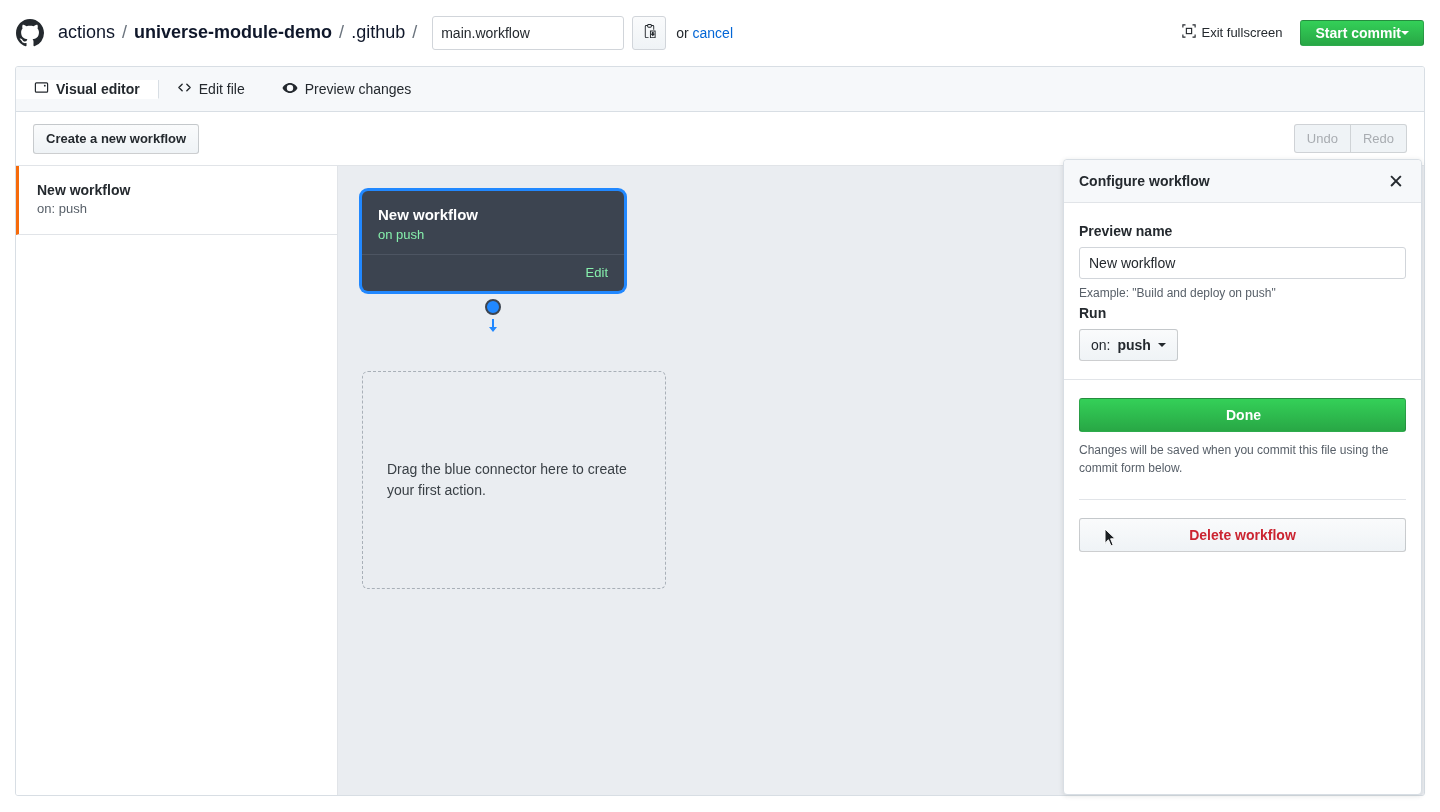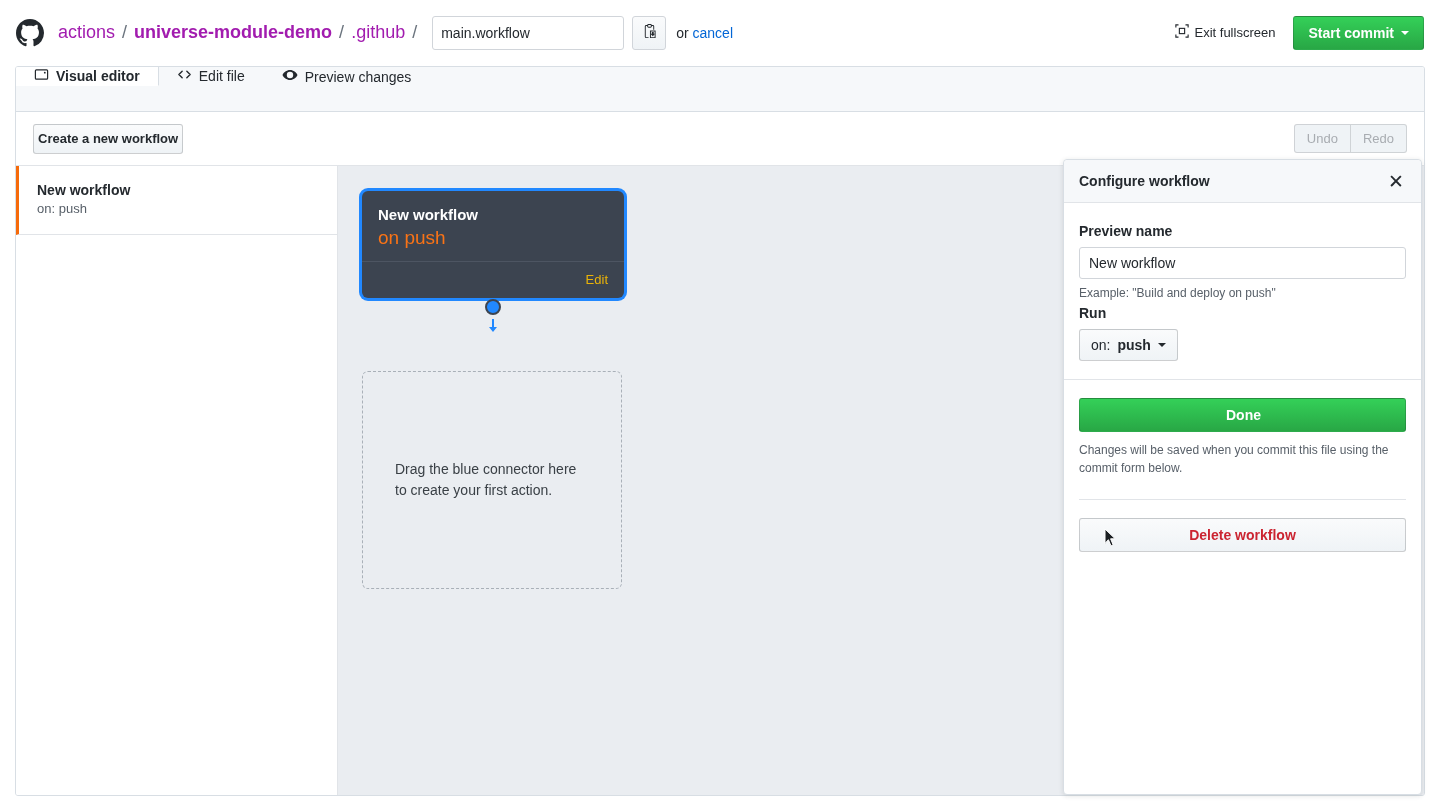--- a/index.html
+++ b/index.html
@@ -15,21 +15,21 @@
   
   .topbar {
     position: absolute; left: 0; top: 0;
     width: 1440px; height: 65px;
     display: flex; align-items: center;
     padding: 0 16px;
     background: #ffffff;
   }
   .gh-mark { width: 28px; height: 28px; flex: 0 0 auto; margin-right: 14px; }
   .breadcrumb { display: flex; align-items: center; font-size: 18px; }
-  .bc-link { color: #a21caf; text-decoration: none; }
+  .bc-link { color: #0f172a; text-decoration: none; }
   .bc-link.bold { font-weight: bold; }
   .bc-sep { color: #6a737d; margin: 0 7px; }
   .fname-input {
     width: 192px; height: 34px;
     margin-left: 8px;
     padding: 12px 8px;
     font-size: 14px;
     font-family: "Liberation Sans", sans-serif;
     color: #24292e;
     border: 1px solid #d1d5da;
@@ -52,29 +52,29 @@
   .topbar-right {
     margin-left: auto;
     display: flex; align-items: center;
   }
   .exit-fs {
     display: flex; align-items: center; gap: 6px;
     font-size: 13px; color: #24292e; text-decoration: none;
     margin-right: 18px;
   }
   .start-commit {
-    height: 34px;
+    height: 26px;
     padding: 0 14px;
     background: linear-gradient(#34d058, #28a745);
     border: 1px solid rgba(27,31,35,0.2);
     border-radius: 3px;
     color: #fff;
     font-size: 14px; font-weight: bold;
     font-family: "Liberation Sans", sans-serif;
-    display: flex; align-items: center; gap: 7px;
+    display: flex; align-items: center; gap: 0;
     cursor: pointer;
   }
   .caret-d {
     width: 0; height: 0;
     border-left: 4px solid transparent;
     border-right: 4px solid transparent;
     border-top: 4px solid currentColor;
   }
 
   
@@ -84,21 +84,21 @@
     width: 1410px; height: 730px;
     border: 1px solid #d8dee4;
     border-radius: 3px;
     background: #fff;
     overflow: hidden;
   }
   .tabnav {
     height: 45px;
     background: #f6f8fa;
     border-bottom: 1px solid #d8dee4;
-    display: flex; align-items: flex-start;
+    display: flex; align-items: center;
   }
   .tab {
     display: flex; align-items: center; gap: 7px;
     padding: 0 18px;
     font-size: 14px;
     color: #24292e;
     cursor: pointer;
     border-right: 1px solid transparent;
     text-decoration: none;
   }
@@ -113,21 +113,21 @@
   
   .toolbar {
     height: 53px;
     display: flex; align-items: center;
     padding: 0 17px;
     background: #fff;
     position: relative;
   }
   .btn-default {
     height: 30px;
-    padding: 0 4px;
+    padding: 0 12px;
     font-size: 13px; font-weight: bold;
     font-family: "Liberation Sans", sans-serif;
     color: #24292e;
     background: linear-gradient(#fafbfc, #eff3f6);
     border: 1px solid rgba(27,31,35,0.2);
     border-radius: 3px;
     cursor: pointer;
   }
   .undo-redo {
     margin-left: auto;
@@ -189,26 +189,26 @@
     color: #fff;
     overflow: hidden;
     cursor: move;
     position: relative;
   }
   .node-head {
     padding: 14px 16px 12px 16px;
     border-bottom: 1px solid #4d5562;
   }
   .node-title { font-size: 15px; font-weight: bold; line-height: 1.3; }
-  .node-sub { font-size: 19px; color: #f97316; margin-top: 2px; }
+  .node-sub { font-size: 13px; color: #86efac; margin-top: 2px; }
   .node-foot {
     padding: 8px 16px 10px 16px;
     text-align: right;
   }
-  .node-edit { font-size: 13px; color: #eab308; text-decoration: none; cursor: pointer; }
+  .node-edit { font-size: 13px; color: #86efac; text-decoration: none; cursor: pointer; }
   .connector-dot {
     position: absolute;
     left: 50%; margin-left: -8px;
     top: 108px;
     width: 16px; height: 16px;
     border-radius: 50%;
     background: #2188ff;
     border: 2px solid #3c4450;
     cursor: grab;
     z-index: 3;
@@ -219,25 +219,25 @@
     top: 128px;
     color: #2188ff;
     font-size: 15px;
     line-height: 1;
   }
 
   
   .dropzone {
     position: absolute;
     left: 24px; top: 205px;
-    width: 260px; height: 218px;
+    width: 304px; height: 218px;
     border: 1px dashed #a9b0b8;
     border-radius: 6px;
     display: flex; align-items: center;
-    padding: 0 32px;
+    padding: 0 24px;
   }
   .dropzone-text {
     font-size: 14px; color: #3a4046; line-height: 1.5;
   }
 
   
   .cursor {
     position: absolute;
     left: 766px; top: 362px;
     width: 13px; height: 20px;

